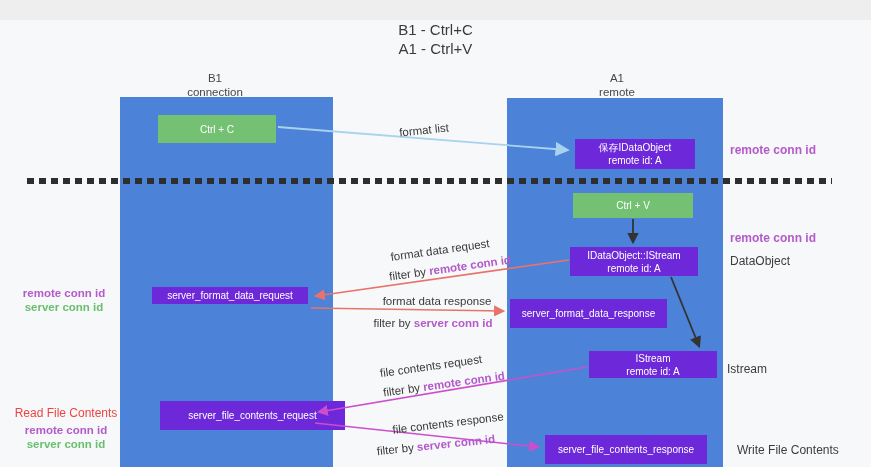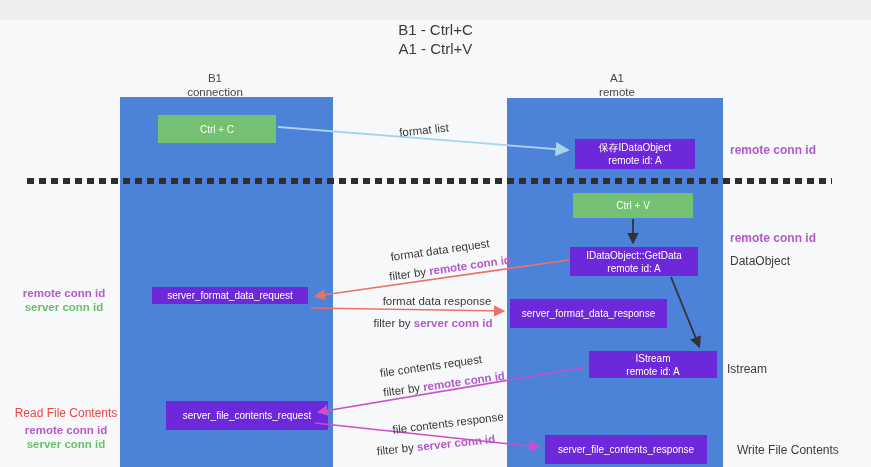--- a/index.html
+++ b/index.html
@@ -36,21 +36,21 @@
   }
   .box.green  { background:#74c174; }
   .box.orange { background:#6d28d9; }
   .b-ctrl-c   { left:158px; top:95px;  width:118px; height:28px; }
   .b-save     { left:575px; top:119px; width:120px; height:30px; }
   .b-ctrl-v   { left:573px; top:173px; width:120px; height:25px; }
   .b-getdata  { left:570px; top:227px; width:128px; height:29px; }
   .b-freq     { left:152px; top:267px; width:156px; height:17px; }
   .b-fresp    { left:510px; top:279px; width:157px; height:29px; }
   .b-istream  { left:589px; top:331px; width:128px; height:27px; }
-  .b-creq     { left:166px; top:381px; width:162px; height:29px; }
+  .b-creq     { left:160px; top:381px; width:185px; height:29px; }
   .b-cresp    { left:545px; top:415px; width:162px; height:29px; }
   .alabel {
     position:absolute; z-index:6; white-space:nowrap;
     font-size:11.5px; color:#3a3a3a;
   }
   .alabel .purple { color:#b45acb; font-weight:bold; }
   .side { position:absolute; z-index:6; white-space:nowrap; font-size:12px; }
   .side.purple { color:#b45acb; font-weight:bold; }
   .side.dark   { color:#3c3c3c; }
   .left-group {
@@ -114,21 +114,21 @@
     <div>Ctrl + C</div>
   </div>
   <div class="box orange b-save">
     <div>保存IDataObject</div>
     <div>remote id: A</div>
   </div>
   <div class="box green b-ctrl-v">
     <div>Ctrl + V</div>
   </div>
   <div class="box orange b-getdata">
-    <div>IDataObject::GetData</div>
+    <div>IDataObject::IStream</div>
     <div>remote id: A</div>
   </div>
   <div class="box orange b-freq">
     <div>server_format_data_request</div>
   </div>
   <div class="box orange b-fresp">
     <div>server_format_data_response</div>
   </div>
   <div class="box orange b-istream">
     <div>IStream</div>

